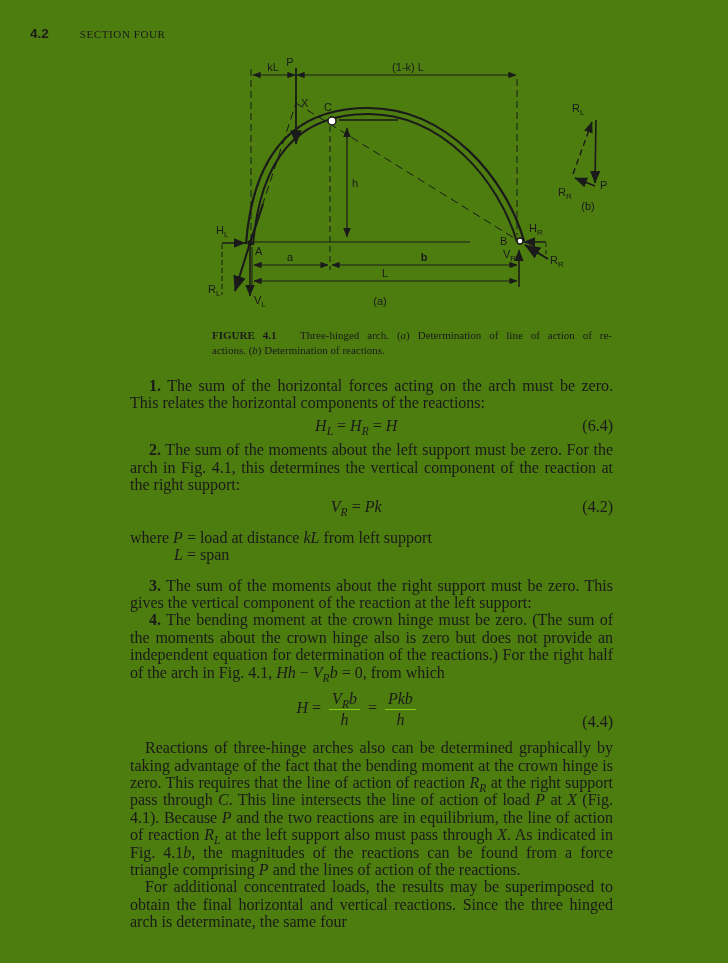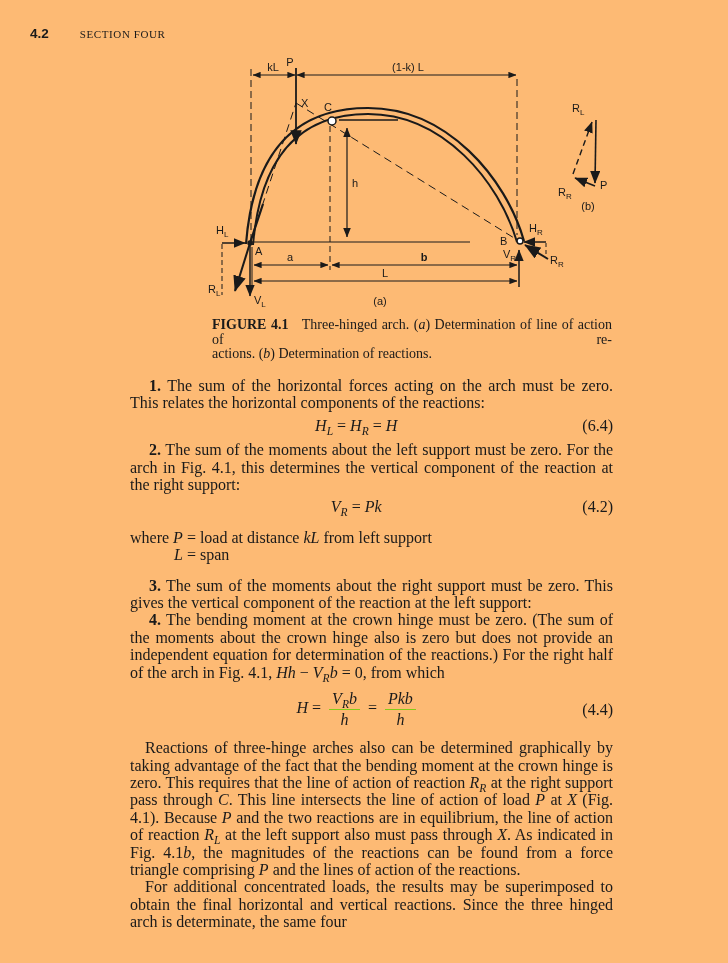--- a/index.html
+++ b/index.html
@@ -1,41 +1,41 @@
 <!DOCTYPE html>
 <html><head>
 <meta charset="utf-8">
 <style>
   html,body { margin:0; padding:0; background:#e8e8e8; }
   .page {
-    position:relative; width:728px; height:963px; background:#fdba74;
+    position:relative; width:728px; height:963px; background:#4d7c0f;
     font-family:"Liberation Serif", serif; color:#1a1a1a; overflow:hidden;
     margin:0 auto;
   }
   
   .runhead { position:absolute; left:30px; top:24px; width:600px; }
   .pageno { font-family:"Liberation Sans", sans-serif; font-weight:bold; font-size:13.5px; }
   .sect { font-size:11px; letter-spacing:0.6px; margin-left:31px; }
 
   
   .fig { position:absolute; left:0; top:58px; }
   .fig text { font-family:"Liberation Sans", sans-serif; font-size:11px; fill:#1a1a1a; }
   .fig text .s { font-size:8px; }
   .fig line, .fig path.k { stroke:#1a1a1a; fill:none; }
 
-  .caption { position:absolute; left:212px; top:318px; width:400px;
-             font-size:14px; line-height:14.6px; }
+  .caption { position:absolute; left:212px; top:328px; width:400px;
+             font-size:11px; line-height:14.6px; }
   .cap1 { text-align:justify; text-align-last:justify; }
 
   
   .bodytext { position:absolute; left:130px; top:377px; width:483px;
               font-size:16px; line-height:17.4px; text-align:justify; }
   .p-num { text-indent:19px; }
   .p-ind { text-indent:15px;font-family:Liberation Serif, serif; }
-  .equation { display:flex; align-items:center; margin:5px 0 7px; }
+  .equation { display:flex; align-items:flex-end; margin:5px 0 7px; }
   .eq-body { flex:1; text-align:center; }
   .eq-no { text-align:right; }
   sub { font-size:0.72em; line-height:0; vertical-align:-0.35em; }
   .where { margin:13px 0; text-align:left; }
   .where .l2 { padding-left:44px; }
   .eq4wrap { margin:8px 0 9px; }
   .frac { display:inline-block; vertical-align:middle; text-align:center; line-height:1.25; }
   .frac .fn { display:block; border-bottom:1px solid #84cc16; padding:0 3px; }
   .frac .fd { display:block; }
   .eq4 > span { margin:0 2px; }

